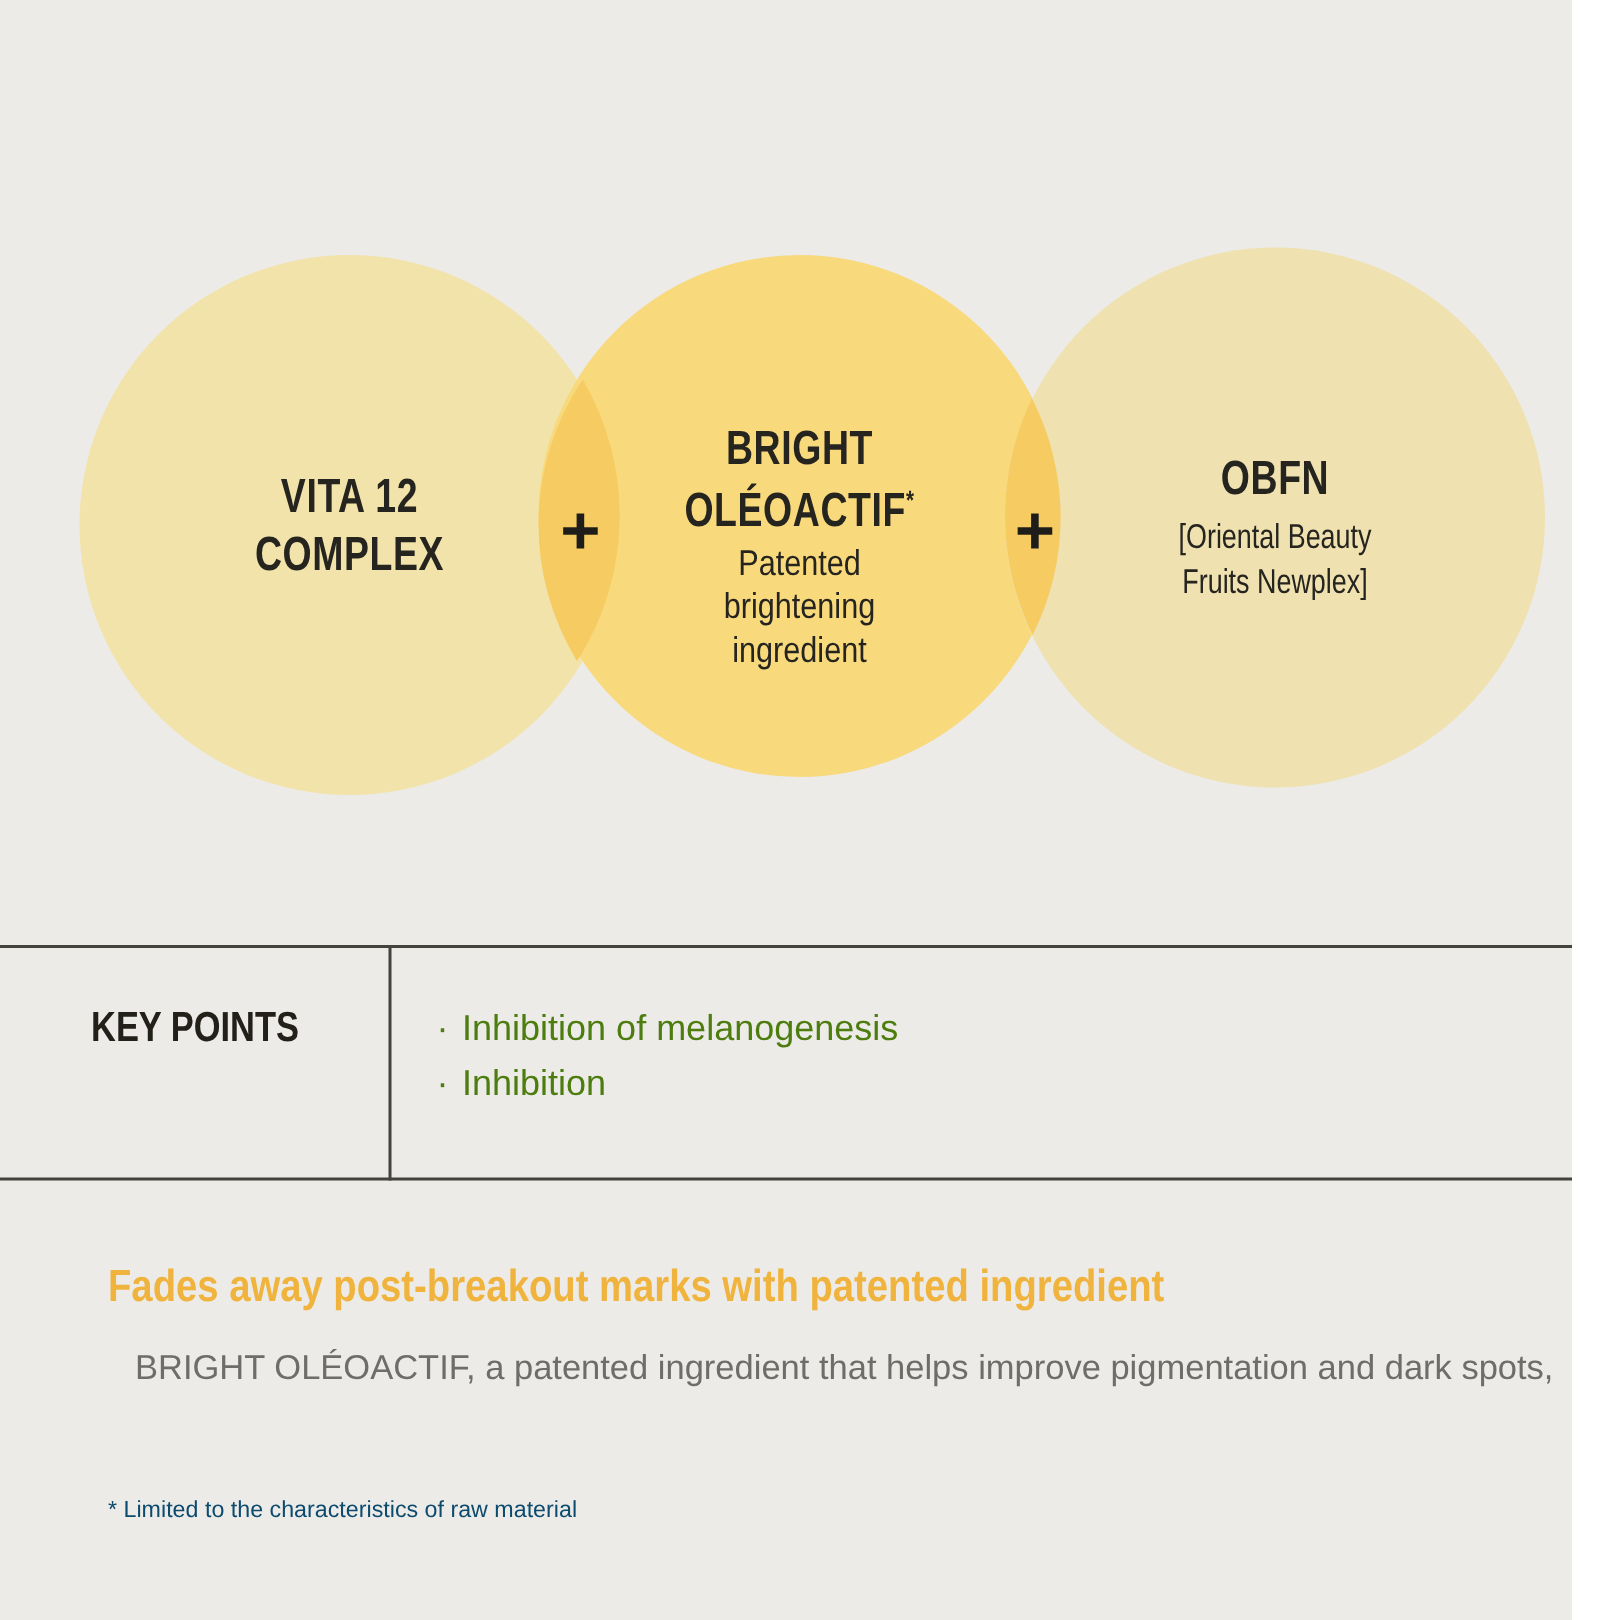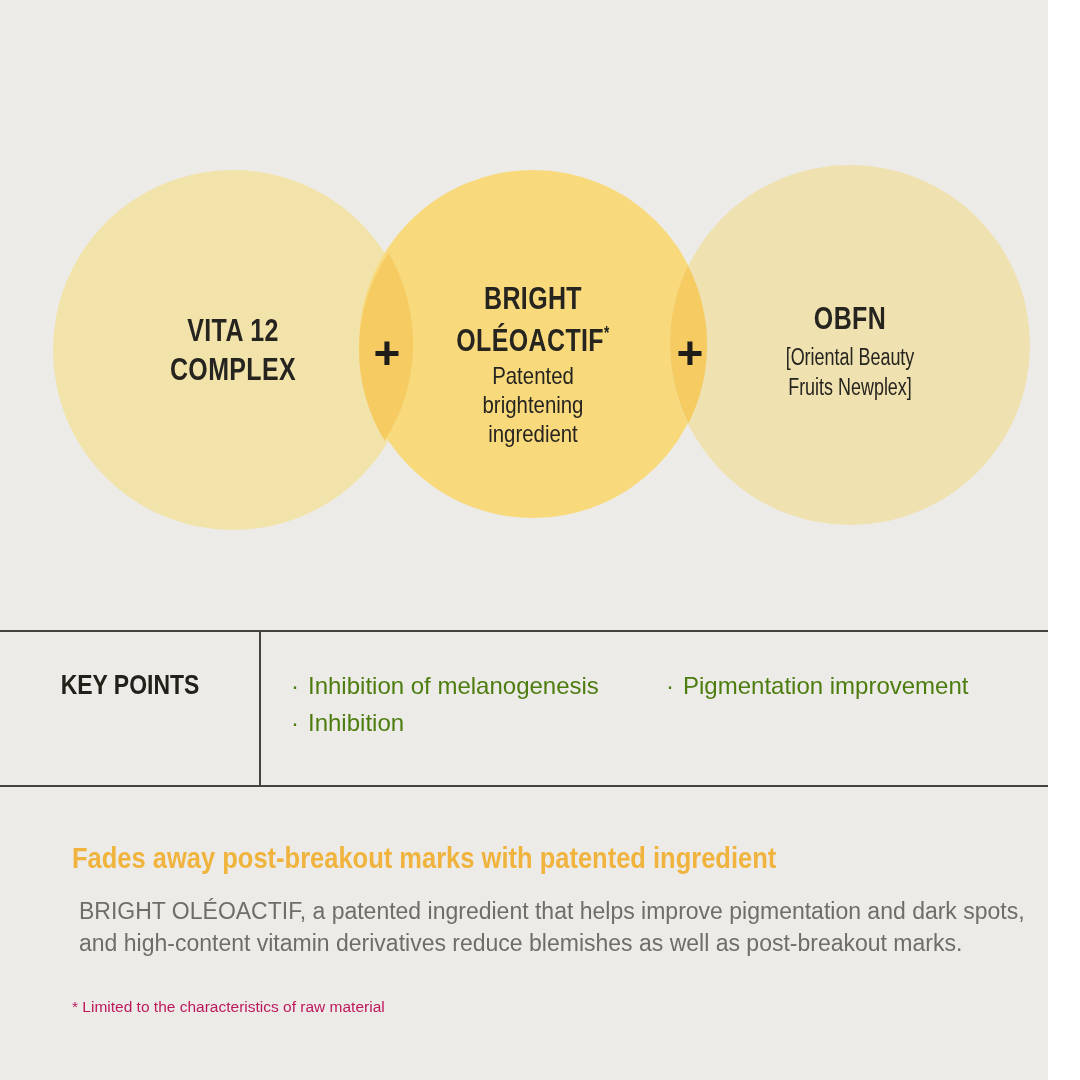--- a/index.html
+++ b/index.html
@@ -37,27 +37,27 @@
   .kp-col{font-size:24px;line-height:37px;color:#4d7c0f;}
   .kp-line{white-space:nowrap;}
   .kp-dot{margin-right:9px;}
   .headline{
     left:72px;top:841px;
     font-size:30px;font-weight:bold;color:#F0B43E;
     transform:scaleX(0.85);transform-origin:left center;
     white-space:nowrap;
   }
   .body-text{
-    left:79px;top:895px;
+    left:90px;top:895px;
     font-size:23px;line-height:32px;color:#6F6D69;
     white-space:nowrap;
   }
   .footnote{
     left:72px;top:998px;
-    font-size:15.5px;color:#be185d;
+    font-size:15.5px;color:#0c4a6e;
     white-space:nowrap;
   }
 </style>
 </head>
 <body>
 
 <div class="canvas">
 
   <svg class="venn-svg" width="1080" height="625" viewBox="0 0 1080 625">
     <circle cx="233" cy="350" r="180" fill="#F2E3AA"></circle>
@@ -98,25 +98,23 @@
   <div class="abs rule" style="left:259px;top:630px;width:2px;height:157px;"></div>
 
   <div class="abs kp-label">KEY POINTS</div>
 
   <div class="abs kp-col" style="left:291px;top:667px;">
     <div class="kp-line"><span class="kp-dot">·</span><span>Inhibition of melanogenesis</span></div>
     <div class="kp-line"><span class="kp-dot">·</span><span>Inhibition</span></div>
   </div>
 
   <div class="abs kp-col" style="left:666px;top:667px;">
-    <div class="kp-line"><span class="kp-dot">·</span><span>Pigmentation improvement</span></div>
   </div>
 
   <div class="abs headline">Fades away post-breakout marks with patented ingredient</div>
 
   <div class="abs body-text">
     <div>BRIGHT OLÉOACTIF, a patented ingredient that helps improve pigmentation and dark spots,</div>
-    <div>and high-content vitamin derivatives reduce blemishes as well as post-breakout marks.</div>
   </div>
 
   <div class="abs footnote">* Limited to the characteristics of raw material</div>
 
 </div>
 
 </body></html>

